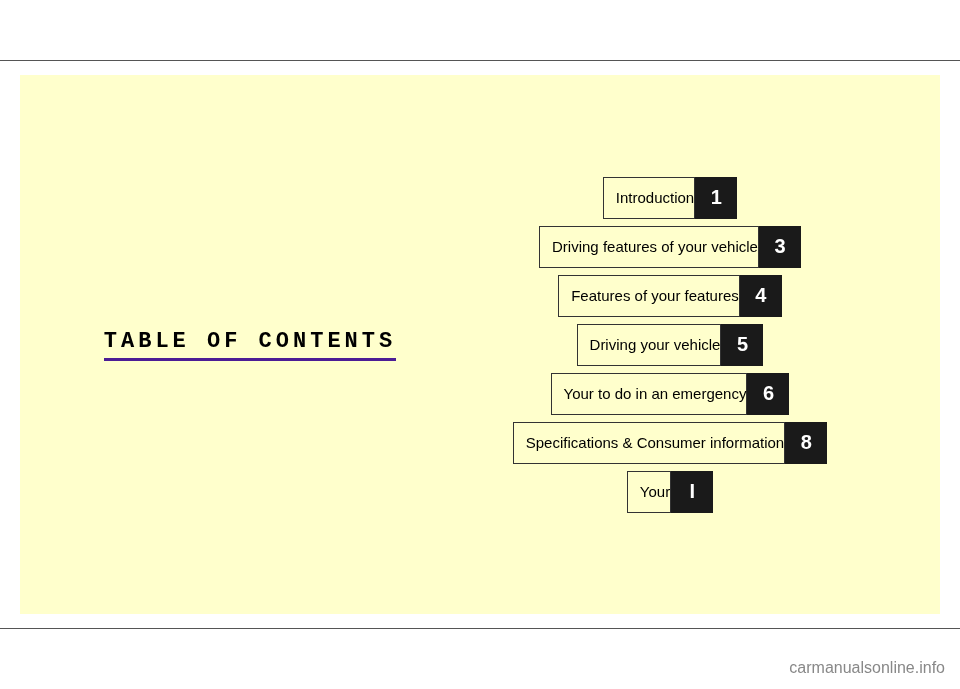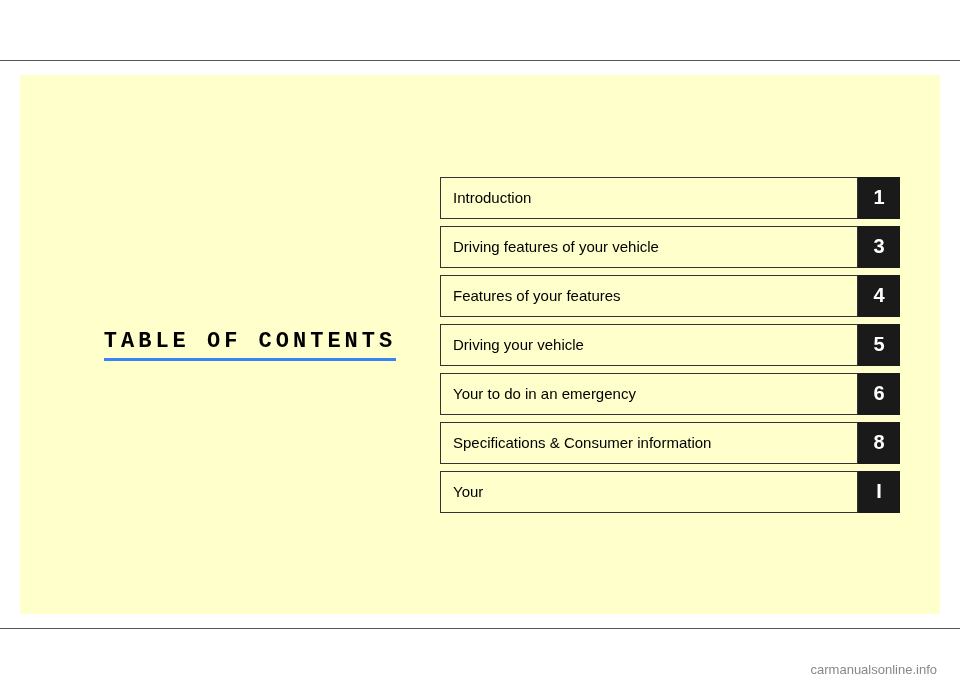--- a/index.html
+++ b/index.html
@@ -1,18 +1,19 @@
 <!DOCTYPE html>
 <html><head>
   <meta charset="utf-8">
   <style>
     * {
       margin: 0;
       padding: 0;
       box-sizing: border-box;
+      align-items: center;
     }
 
     body {
       width: 960px;
       height: 689px;
       background: #ffffff;
       font-family: Arial, sans-serif;
       overflow: hidden;
       display: flex;
       flex-direction: column;
@@ -34,22 +35,22 @@
       bottom: 60px;
       left: 0;
       width: 100%;
       height: 1px;
       background: #555;
     }
 
     .watermark {
       position: absolute;
       bottom: 12px;
-      right: 23px;
-      font-size: 13px;
+      right: 15px;
+      font-size: 16px;
       color: #888;
       font-family: Arial, sans-serif;
     }
 
     .main-card {
       position: absolute;
       top: 75px;
       left: 20px;
       right: 20px;
       bottom: 75px;
@@ -66,21 +67,21 @@
       align-items: center;
       justify-content: center;
     }
 
     .toc-title {
       font-size: 22px;
       font-weight: bold;
       font-family: 'Courier New', monospace;
       letter-spacing: 4px;
       color: #000;
-      border-bottom: 3px solid #3b82f6;
+      border-bottom: 3px solid #4c1d95;
       padding-bottom: 4px;
       text-transform: uppercase;
     }
 
     .right-section {
       flex: 1;
       display: flex;
       flex-direction: column;
       gap: 7px;
     }

